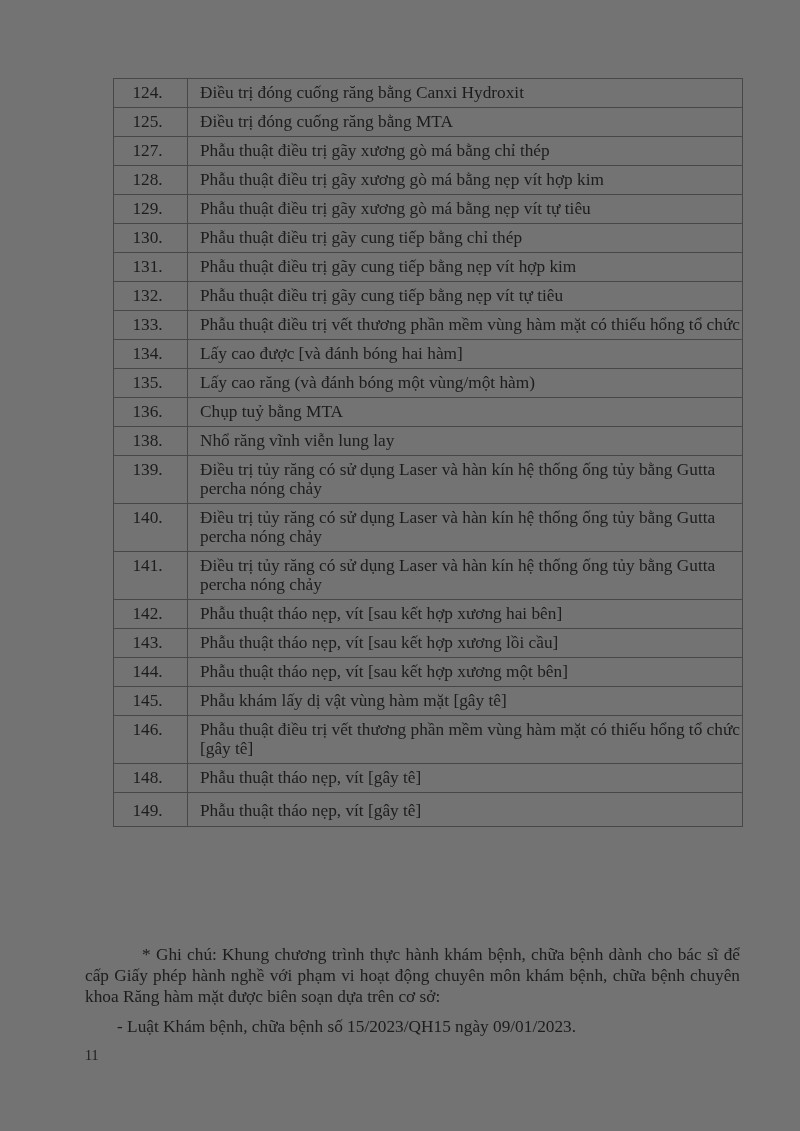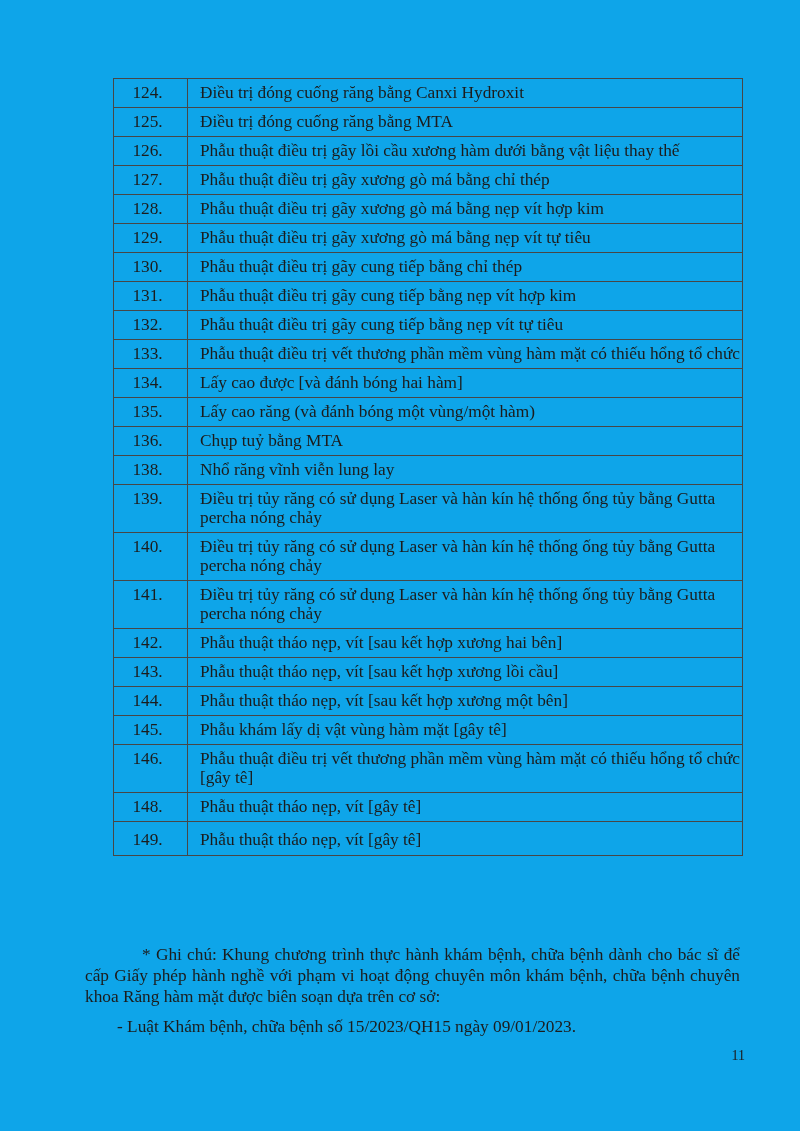--- a/index.html
+++ b/index.html
@@ -1,20 +1,20 @@
 <!DOCTYPE html>
 <html><head>
 <meta charset="utf-8">
 <style>
   html, body { margin: 0; padding: 0; background: #ffffff; }
   .page {
     position: relative;
     width: 800px;
     height: 1131px;
-    background: #0ea5e9;
+    background: #737373;
     font-family: "Liberation Serif", "DejaVu Serif", serif;
     color: #1c1c1c;
     overflow: hidden;
   }
 
   table.proc-table {
     position: absolute;
     left: 113px;
     top: 78px;
     width: 630px;
@@ -58,43 +58,39 @@
   .note-para b { font-weight: normal; }
   .note-item {
     margin: 9px 0 0 32px;
   }
 
   .page-number {
     position: absolute;
     left: 85px;
     top: 1048px;
     width: 660px;
-    text-align: right;
+    text-align: left;
     font-size: 14px;
   }
 </style>
 </head>
 <body>
 
 <div class="page">
 
   <table class="proc-table">
     <tbody>
 
     <tr>
         <td class="num">124.</td>
         <td class="desc">Điều trị đóng cuống răng bằng Canxi Hydroxit</td>
       </tr>
         <tr>
         <td class="num">125.</td>
         <td class="desc">Điều trị đóng cuống răng bằng MTA</td>
-      </tr>
-        <tr>
-        <td class="num">126.</td>
-        <td class="desc">Phẫu thuật điều trị gãy lồi cầu xương hàm dưới bằng vật liệu thay thế</td>
       </tr>
         <tr>
         <td class="num">127.</td>
         <td class="desc">Phẫu thuật điều trị gãy xương gò má bằng chỉ thép</td>
       </tr>
         <tr>
         <td class="num">128.</td>
         <td class="desc">Phẫu thuật điều trị gãy xương gò má bằng nẹp vít hợp kim</td>
       </tr>
         <tr>

